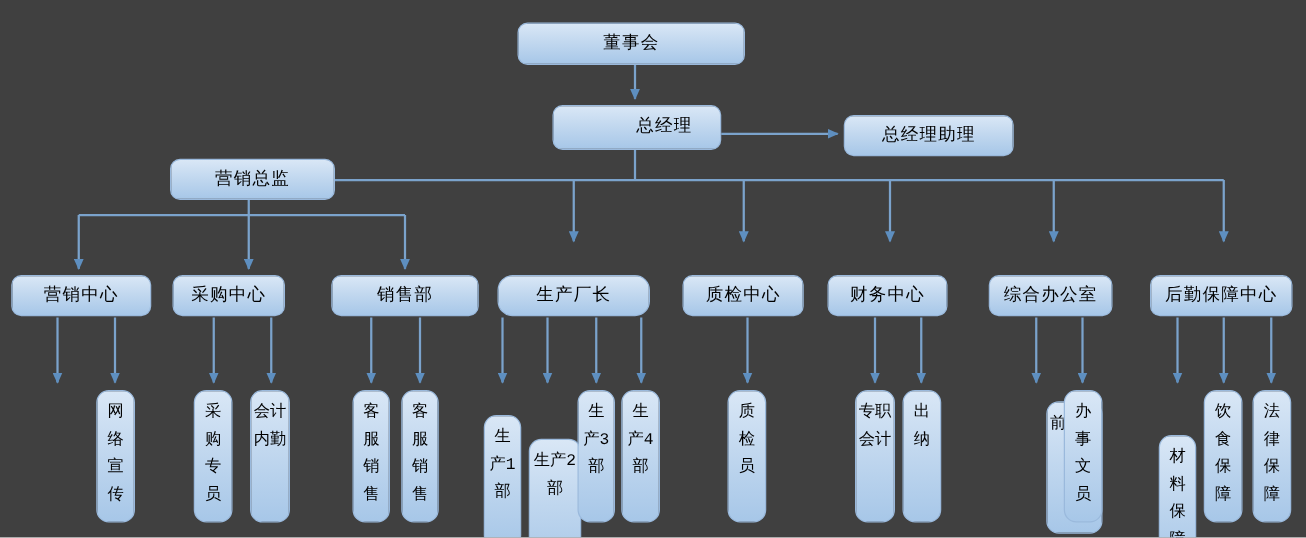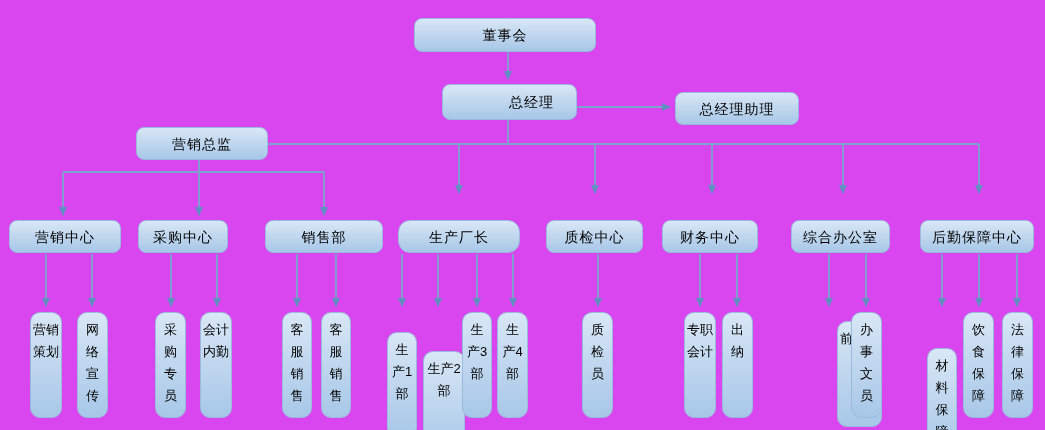--- a/index.html
+++ b/index.html
@@ -4,22 +4,22 @@
 <style>
   html, body {
     margin: 0;
     padding: 0;
     background: #ffffff;
   }
   #canvas {
     position: relative;
     width: 1045px;
     height: 430px;
-    background: #d946ef;
-    font-family: Liberation Sans, sans-serif;
+    background: #404040;
+    font-family: Liberation Mono, monospace;
     overflow: hidden;
   }
   #connector-layer {
     position: absolute;
     left: 0;
     top: 0;
     width: 1045px;
     height: 430px;
     z-index: 1;
   }
@@ -104,34 +104,33 @@
       <line x1="866" y1="254" x2="866" y2="306" marker-end="url(#arw)"></line>
       <line x1="942" y1="254" x2="942" y2="306" marker-end="url(#arw)"></line>
       <line x1="979" y1="254" x2="979" y2="306" marker-end="url(#arw)"></line>
       <line x1="1017" y1="254" x2="1017" y2="306" marker-end="url(#arw)"></line>
     </g>
   </svg>
 
   <div class="node hbox" style="left:414px; top:18px; width:182px; height:34px;">董事会</div>
 
   <div class="node hbox" style="left:442px; top:84px; width:135px; height:36px;padding-left:44px;">总经理</div>
-  <div class="node hbox" style="left:675px; top:92px; width:124px; height:33px;">总经理助理</div>
+  <div class="node hbox" style="left:675px; top:92px; width:136px; height:33px;">总经理助理</div>
 
   <div class="node hbox" style="left:136px; top:127px; width:132px; height:33px;">营销总监</div>
 
   <div class="node hbox" style="left:9px; top:220px; width:112px; height:33px;">营销中心</div>
   <div class="node hbox" style="left:138px; top:220px; width:90px; height:33px;">采购中心</div>
   <div class="node hbox" style="left:265px; top:220px; width:118px; height:33px;">销售部</div>
   <div class="node hbox" style="left:398px; top:220px; width:122px; height:33px;border-radius:12px;">生产厂长</div>
   <div class="node hbox" style="left:546px; top:220px; width:97px; height:33px;">质检中心</div>
   <div class="node hbox" style="left:662px; top:220px; width:96px; height:33px;">财务中心</div>
   <div class="node hbox" style="left:791px; top:220px; width:99px; height:33px;">综合办公室</div>
   <div class="node hbox" style="left:920px; top:220px; width:114px; height:33px;">后勤保障中心</div>
 
-  <div class="node vbox" style="left:30px; top:312px; width:32px;">营销策划</div>
   <div class="node vbox" style="left:77px; top:312px;">网络宣传</div>
   <div class="node vbox" style="left:155px; top:312px;">采购专员</div>
   <div class="node vbox" style="left:200px; top:312px; width:32px;">会计内勤</div>
   <div class="node vbox" style="left:282px; top:312px; width:30px;">客服销售</div>
   <div class="node vbox" style="left:321px; top:312px; width:30px;">客服销售</div>
   <div class="node vbox" style="left:387px; top:312px; width:30px;margin-top:20px;">生产1部</div>
   <div class="node vbox" style="left:423px; top:312px; width:42px;margin-top:39px;">生产2部</div>
   <div class="node vbox" style="left:462px; top:312px; width:30px;">生产3部</div>
   <div class="node vbox" style="left:497px; top:312px;">生产4部</div>
   <div class="node vbox" style="left:582px; top:312px;">质检员</div>

